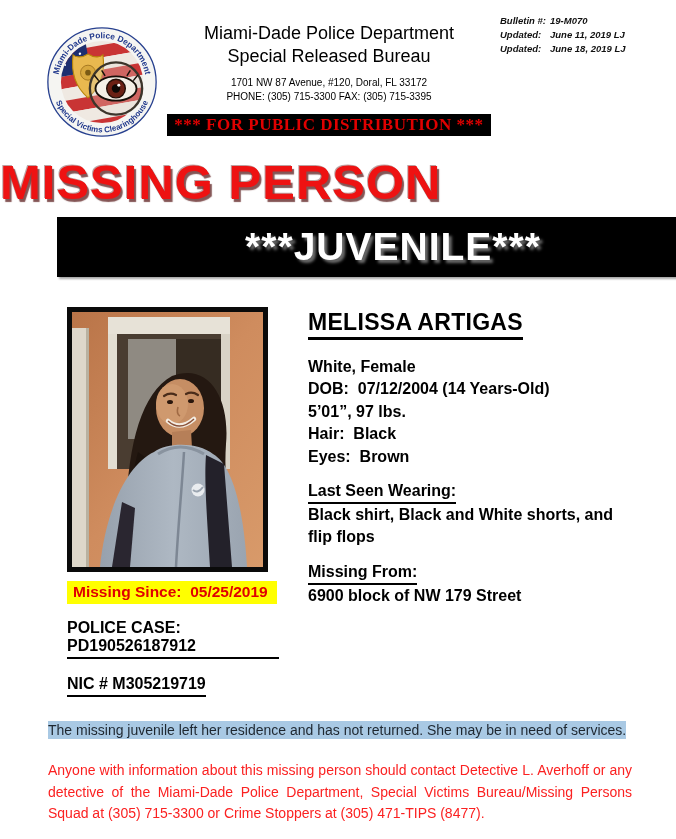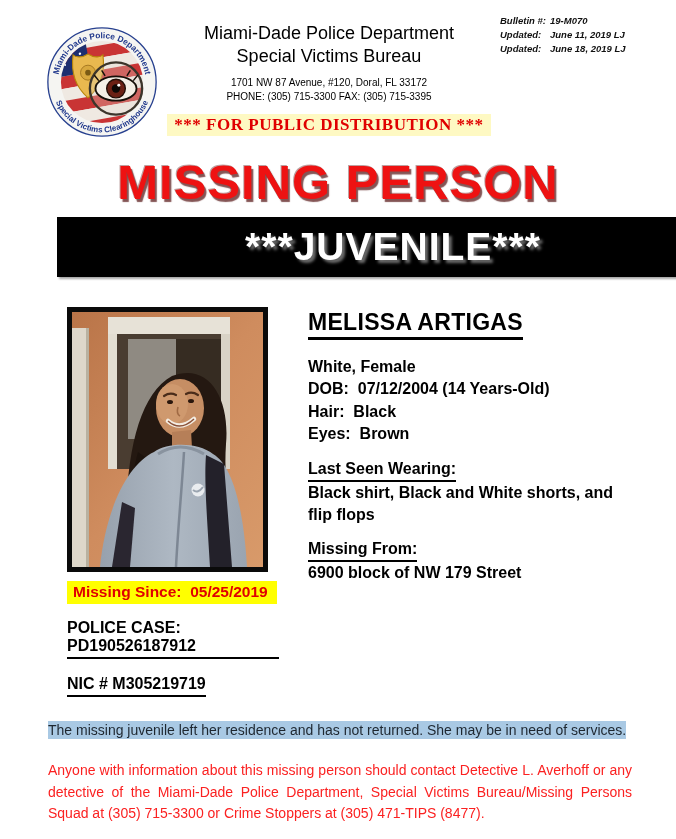--- a/index.html
+++ b/index.html
@@ -7,30 +7,30 @@
   .page { position:relative; width:676px; height:839px; background:#fff; overflow:hidden; }
 
   
   .header { display:flex; padding:14px 8px 0 46px; }
   .logo-wrap { width:112px; height:112px; flex:0 0 112px; margin-top:12px; }
   .header-center { flex:1; text-align:center; padding-top:8px; }
   .dept-name { font-size:18px; color:#000; line-height:1.25; }
   .bureau-name { font-size:18px; color:#000; line-height:1.25; }
   .addr { font-size:10px; color:#000; margin-top:9px; line-height:1.35; }
   .phone { font-size:10px; color:#000; line-height:1.35; }
-  .distribution { display:inline-block; margin-top:11px; background:#fef9c3; color:#e00000;
+  .distribution { display:inline-block; margin-top:11px; background:#000000; color:#e00000;
     font-family:"Liberation Serif", serif; font-weight:bold; font-size:17px; padding:1px 7px; letter-spacing:.5px; }
   .bulletin { flex:0 0 168px; font-size:9.5px; font-style:italic; font-weight:bold; color:#111;
     padding-top:0; line-height:1.45; }
   .bulletin-row { display:flex; }
   .bulletin-label { flex:0 0 50px; }
   .bulletin-value { flex:1; }
 
   
-  .missing-title { text-align:center; margin-top:16px; font-size:49px; font-weight:900; letter-spacing:1px;
+  .missing-title { margin-top:16px; font-size:49px; font-weight:900; letter-spacing:1px;
     color:#ee1212; text-shadow:2px 3px 1px rgba(110,55,55,.85), -1px -1px 0 rgba(90,20,20,.4); }
   .black-banner { width:672px; height:60px; background:#000; margin:7px 0 0 57px;
     display:flex; align-items:center; justify-content:center; box-shadow:2px 2px 2px rgba(0,0,0,.35); }
   .juvenile { color:#fff; font-size:39px; font-weight:900; letter-spacing:1px; text-shadow:3px 3px 3px #6e6e6e; }
 
   
   .main { display:flex; margin-top:30px; padding:0 40px 0 67px; }
   .left-col { flex:0 0 212px; }
   .photo-frame { width:201px; height:265px; border:5px solid #0a0a0a; background:#c98a5e; }
   .photo-frame svg { display:block; }
@@ -106,21 +106,21 @@
           <textPath href="#arcTop" startOffset="50%" text-anchor="middle">Miami-Dade Police Department</textPath>
         </text>
         <text font-size="8.6" font-weight="bold" fill="#20388c" font-family="Liberation Sans, sans-serif">
           <textPath href="#arcBottom" startOffset="50%" text-anchor="middle">Special Victims Clearinghouse</textPath>
         </text>
       </svg>
     </div>
 
     <div class="header-center">
       <div class="dept-name">Miami-Dade Police Department</div>
-      <div class="bureau-name">Special Victims Bureau</div>
+      <div class="bureau-name">Special Released Bureau</div>
       <div class="addr">1701 NW 87 Avenue, #120, Doral, FL 33172</div>
       <div class="phone">PHONE: (305) 715-3300 FAX: (305) 715-3395</div>
       <div class="distribution">*** FOR PUBLIC DISTRIBUTION ***</div>
     </div>
 
     <div class="bulletin">
       <div class="bulletin-row">
         <span class="bulletin-label">Bulletin #:</span>
         <span class="bulletin-value">19-M070</span>
       </div>
@@ -194,20 +194,21 @@
         <span class="u2">NIC # M305219719</span>
       </div>
     </div>
 
     <div class="right-col">
       <div class="subject-name">
         <span class="u3">MELISSA ARTIGAS</span>
       </div>
       <div class="detail detail-block">White, Female</div>
       <div class="detail">DOB:  07/12/2004 (14 Years-Old)</div>
+      <div class="detail">5’01”, 97 lbs.</div>
       <div class="detail">Hair:  Black</div>
       <div class="detail">Eyes:  Brown</div>
 
       <div class="section-label">
         <span class="u2">Last Seen Wearing:</span>
       </div>
       <div class="detail wrap-310">Black shirt, Black and White shorts, and flip flops</div>
 
       <div class="section-label">
         <span class="u2">Missing From:</span>

